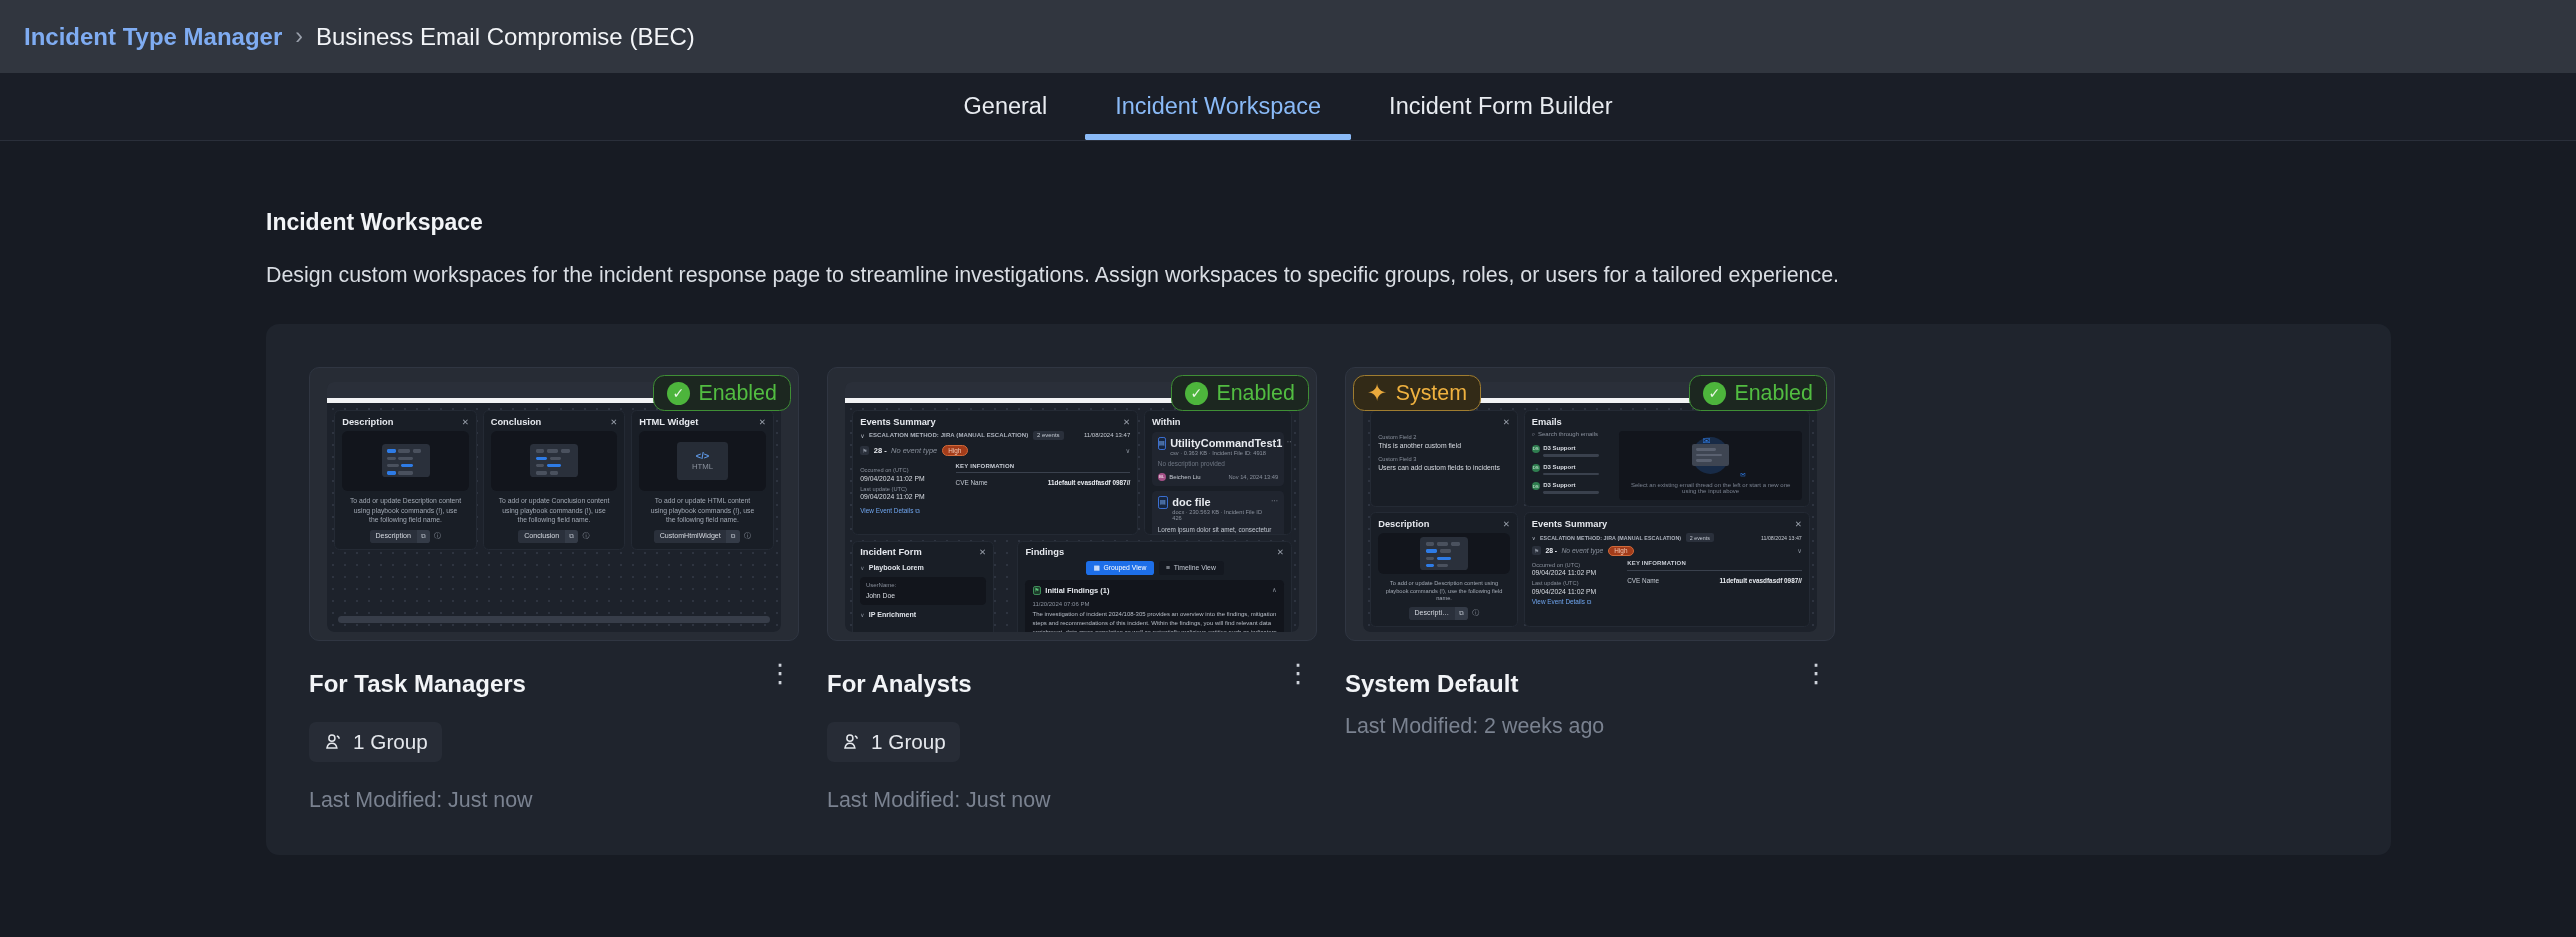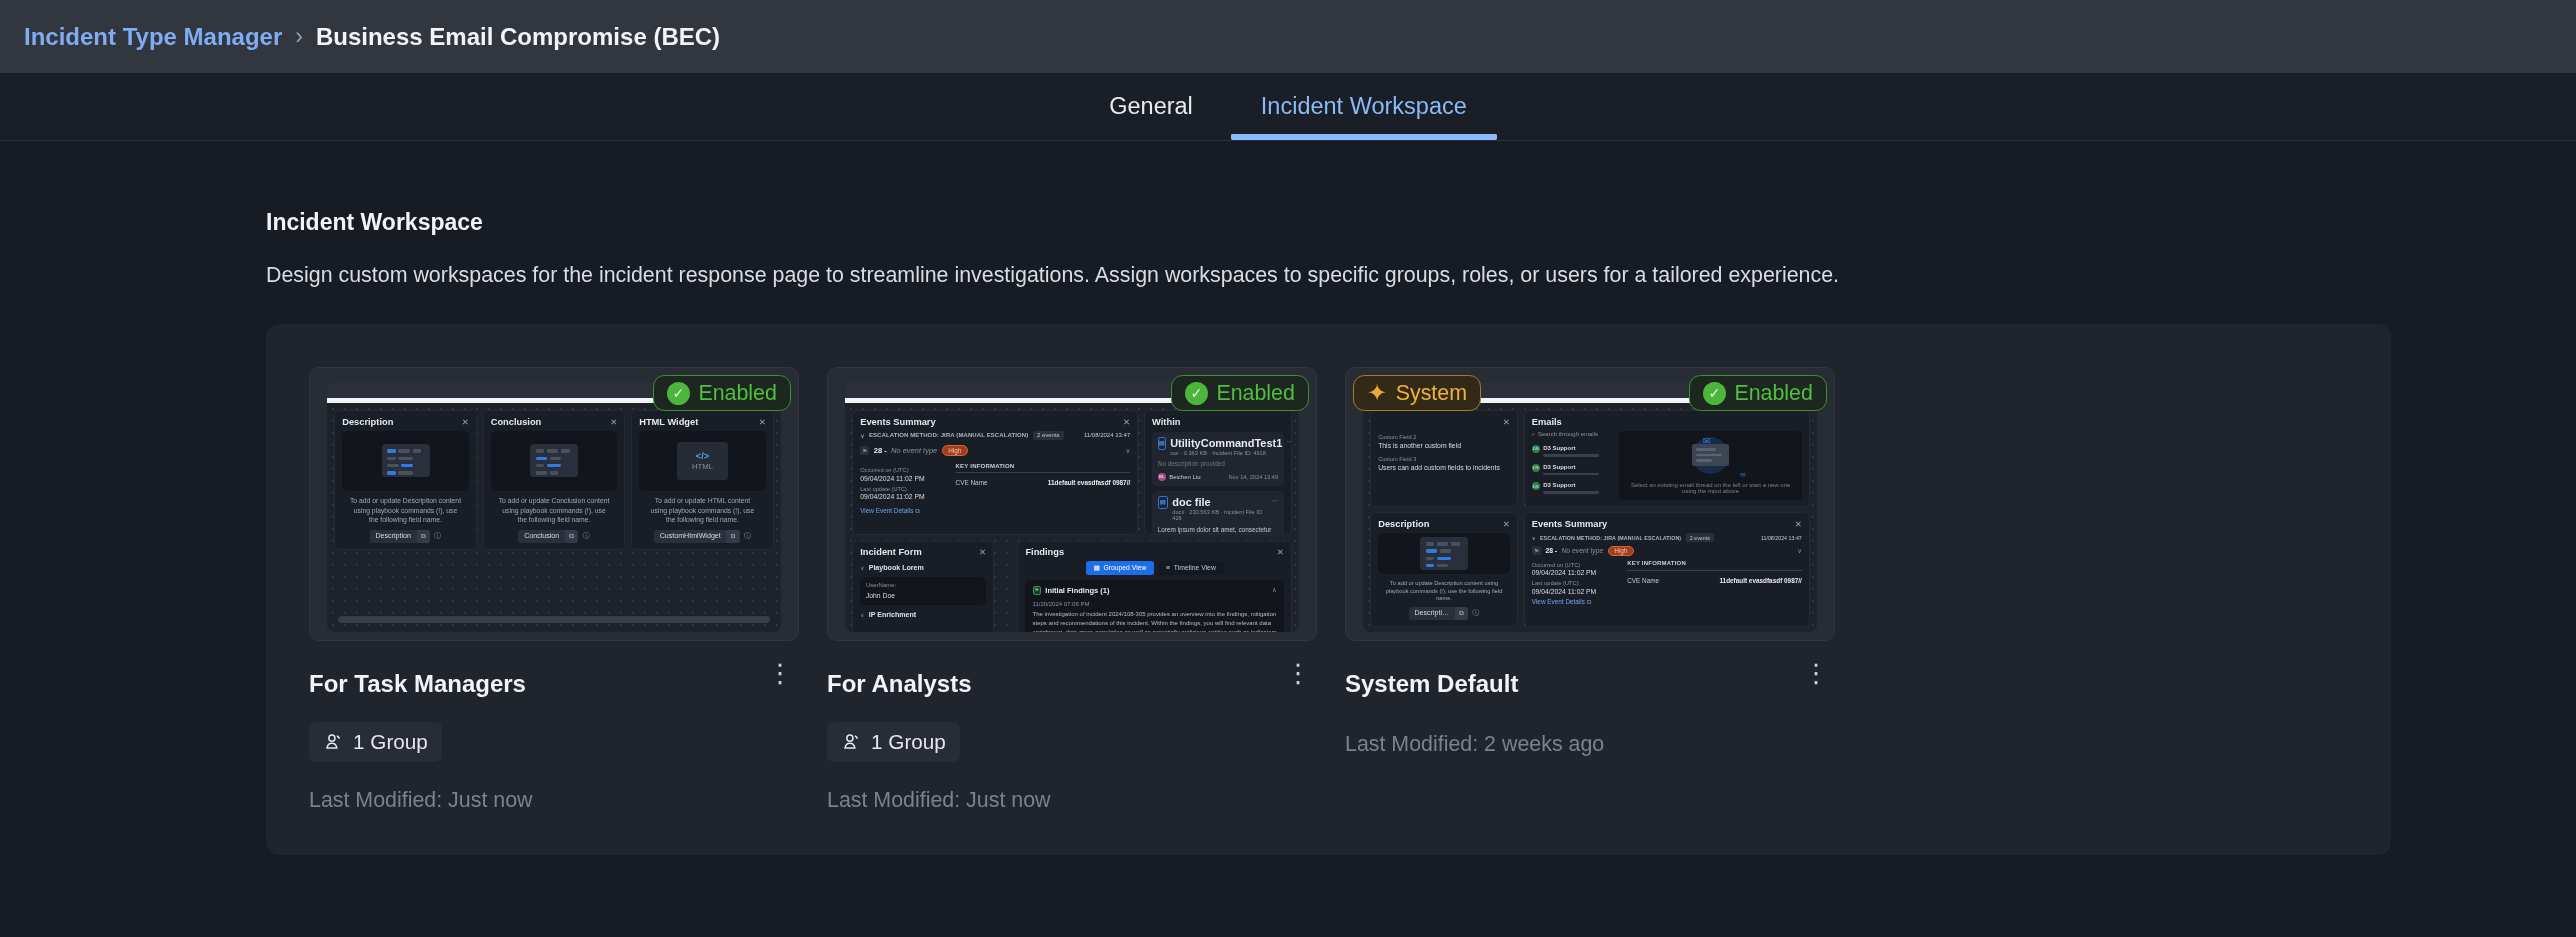--- a/index.html
+++ b/index.html
@@ -3,21 +3,21 @@
 <meta charset="utf-8">
 <style>
   * { margin:0; padding:0; box-sizing:border-box; }
   html,body { width:2576px; height:938px; overflow:hidden; }
   body { background:#171b23; font-family:"Liberation Sans","DejaVu Sans",sans-serif; color:#e8ebf0; }
 
   
   .topbar { height:73px; background:#31363f; display:flex; align-items:center; padding:0 24px; }
   .crumb-link { color:#7facf2; font-size:24px; font-weight:700; text-decoration:none; cursor:pointer; }
   .crumb-sep { color:#9aa0ab; font-size:23px; margin:0 13px; }
-  .crumb-cur { color:#f2f4f7; font-size:24px; font-weight:700; }
+  .crumb-cur { color:#f2f4f7; font-size:24px; font-weight:400; }
 
   
   .tabbar { height:68px; background:#1a1e27; border-bottom:1.4px solid #2a2f3a; display:flex; justify-content:center; }
   .tabs { display:flex; gap:8px; height:100%; }
   .tab { position:relative; display:flex; align-items:center; padding:0 30px; font-size:23.5px; color:#e8ebf0; cursor:pointer; }
   .tab.active { color:#8abaf7; }
   .tab.active::after { content:""; position:absolute; left:0; right:0; bottom:0; height:5.7px; background:#8abaf7; border-radius:1.4px; }
 
   
   .main { padding:0; }
@@ -47,21 +47,21 @@
   .badge-system { left:7.1px; background:#322a17; border:1.4px solid #a07d30; color:#efb13f; }
   .diamond { font-size:24px; color:#e9a93c; line-height:1; }
 
   
   .meta { position:relative; margin-top:28.5px; }
   .title-row { display:flex; align-items:flex-start; }
   .card-title { font-size:24px; font-weight:700; color:#f2f4f7; }
   .kebab { position:absolute; right:5.7px; top:-10px; font-size:26px; color:#cdd2da; letter-spacing:0; cursor:pointer; line-height:1; }
   .badge-group { display:inline-flex; align-items:center; gap:8.5px; margin-top:24px; height:40px; padding:0 14.2px; background:#272c36; border-radius:7.1px; font-size:20.7px; color:#e4e7ec; }
   .modified { margin-top:26px; font-size:21.4px; color:#7a8290; }
-  .card.no-group .modified { margin-top:34px; }
+  .card.no-group .modified { margin-top:16px; }
 
   
   .mini-panel { background:#191e26; border:0.7px solid #242a34; border-radius:5.7px; padding:5.7px 7.1px; overflow:hidden; display:flex; flex-direction:column; }
   .p-head { display:flex; justify-content:space-between; align-items:center; }
   .p-title { font-size:9.3px; font-weight:700; color:#e6e9ee; }
   .p-x { font-size:8.5px; color:#99a0ab; }
 
   
   .c1-row { display:flex; gap:5.7px; height:140px; }
   .c1-row .mini-panel { flex:1; }
@@ -175,20 +175,21 @@
     <a class="crumb-link">Incident Type Manager</a>
     <span class="crumb-sep">›</span>
     <span class="crumb-cur">Business Email Compromise (BEC)</span>
   </nav>
 </header>
 
 <div class="tabbar">
   <div class="tabs">
     <div class="tab">General</div>
     <div class="tab active">Incident Workspace</div>
+    <div class="tab">Incident Form Builder</div>
   </div>
 </div>
 
 <main class="main">
   <h2 class="section-head">Incident Workspace</h2>
   <p class="section-desc">Design custom workspaces for the incident response page to streamline investigations. Assign workspaces to specific groups, roles, or users for a tailored experience.</p>
 
 
   <section class="cards-panel">
 

